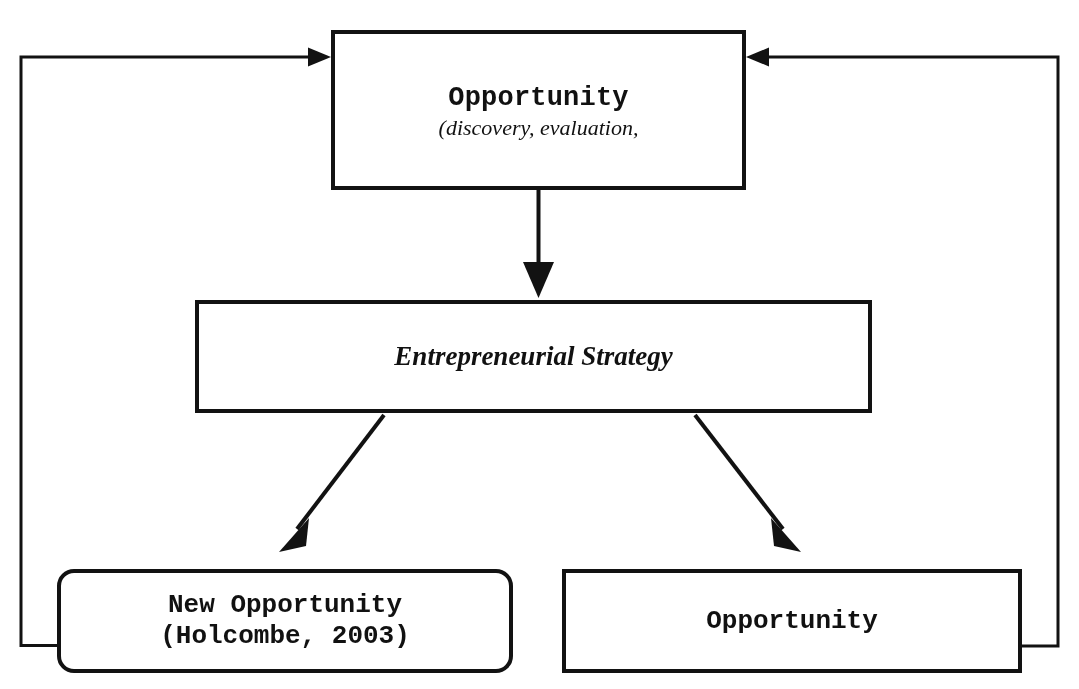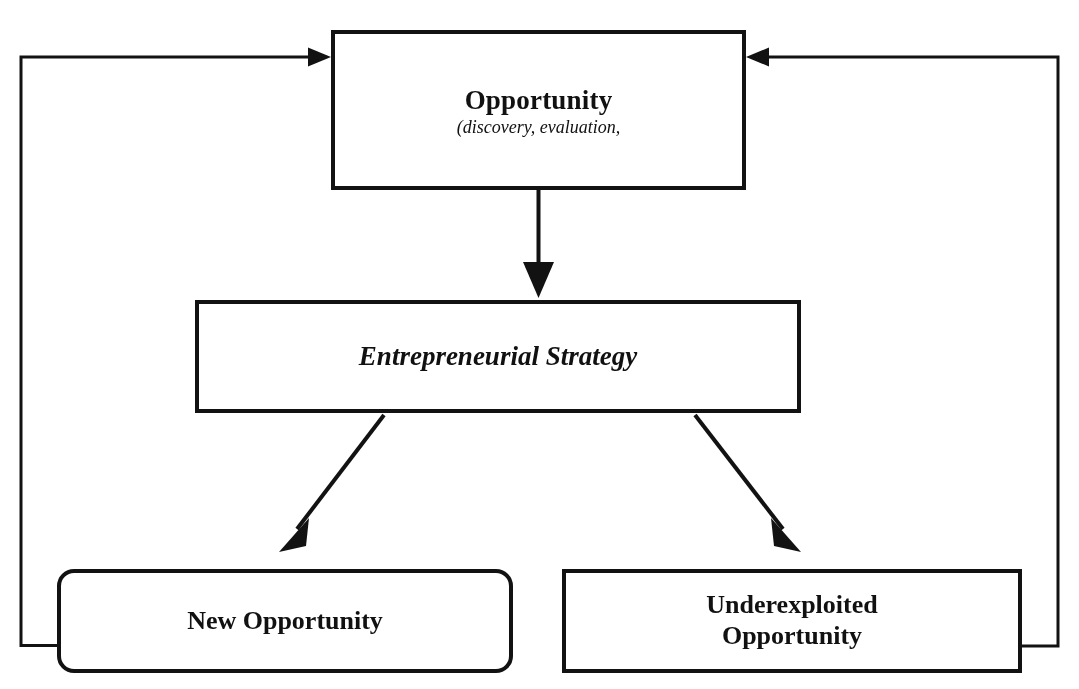--- a/index.html
+++ b/index.html
@@ -40,46 +40,47 @@
     z-index: 2;
   }
   .node-line {
     display: block;
     white-space: nowrap;
     line-height: 1.18;
   }
   .t-bold {
     font-weight: bold;
     font-style: normal;
+    font-family: Liberation Mono, monospace;
   }
   .t-bolditalic {
     font-weight: bold;
     font-style: italic;
   }
   .t-italic {
     font-weight: normal;
     font-style: italic;
   }
 
   
   #node-opportunity {
     left: 331px;
     top: 30px;
     width: 415px;
     height: 160px;
     padding-top: 4px;
   }
   #node-opportunity .node-line.head { font-size: 27px; letter-spacing: .2px; }
-  #node-opportunity .node-line.sub  { font-size: 18px; }
+  #node-opportunity .node-line.sub  { font-size: 22px; }
 
   
   #node-strategy {
     left: 195px;
     top: 300px;
-    width: 606px;
+    width: 677px;
     height: 113px;
     text-align: right;
   }
   #node-strategy .node-line.head { font-size: 27px; }
   #node-strategy .node-line.sub  { font-size: 26px; }
 
   
   #node-new-opportunity {
     left: 57px;
     top: 569px;
@@ -135,20 +136,20 @@
     <span class="node-line head t-bold">Opportunity</span>
     <span class="node-line sub t-italic">(discovery, evaluation,</span>
   </div>
 
   <div class="node-box" id="node-strategy">
     <span class="node-line head t-bolditalic">Entrepreneurial Strategy</span>
   </div>
 
   <div class="node-box" id="node-new-opportunity">
     <span class="node-line t-bold">New Opportunity</span>
+    <span class="node-line t-bold">(Holcombe, 2003)</span>
   </div>
 
   <div class="node-box" id="node-underexploited">
-    <span class="node-line t-bold">Underexploited</span>
     <span class="node-line t-bold">Opportunity</span>
   </div>
 
 </div>
 
 </body></html>

